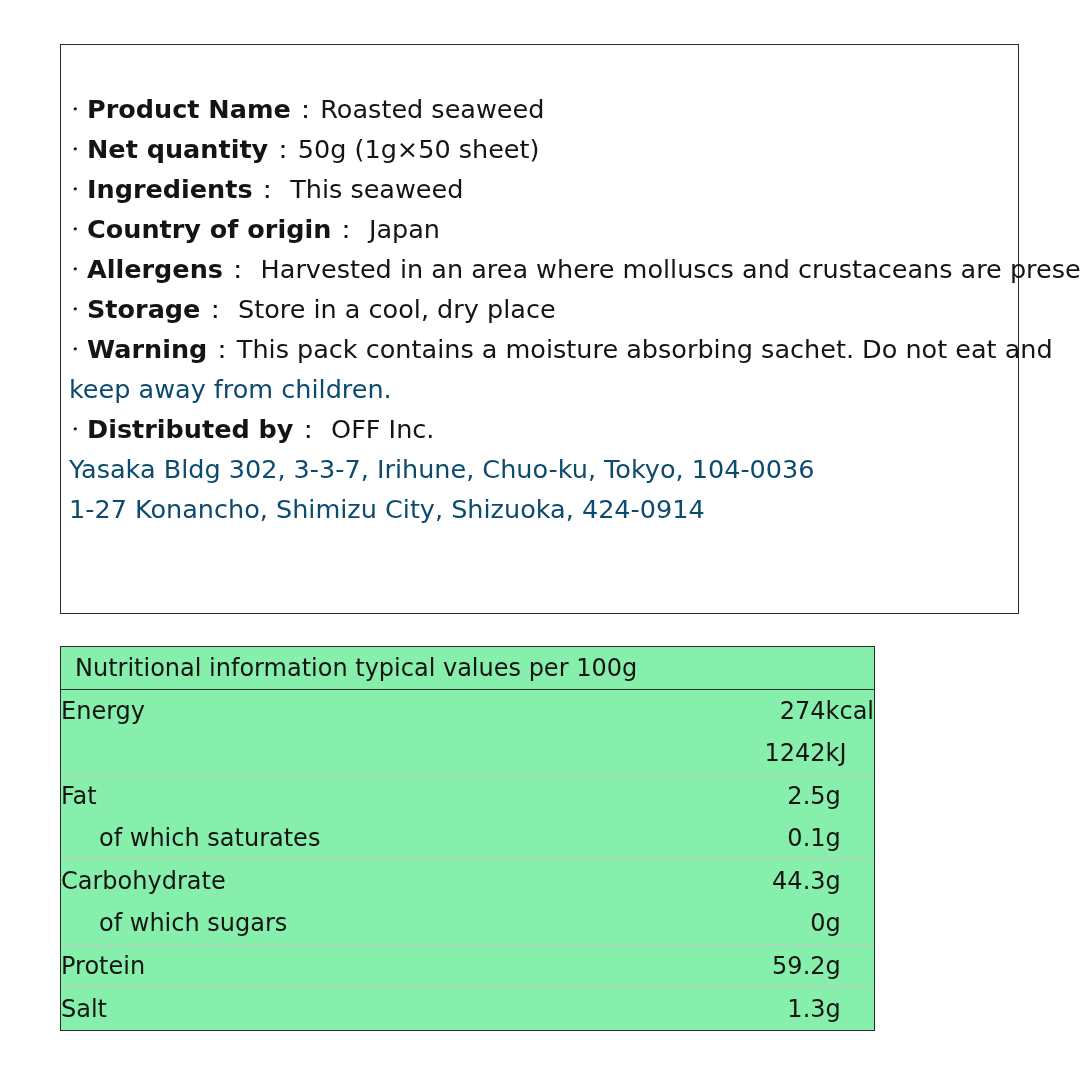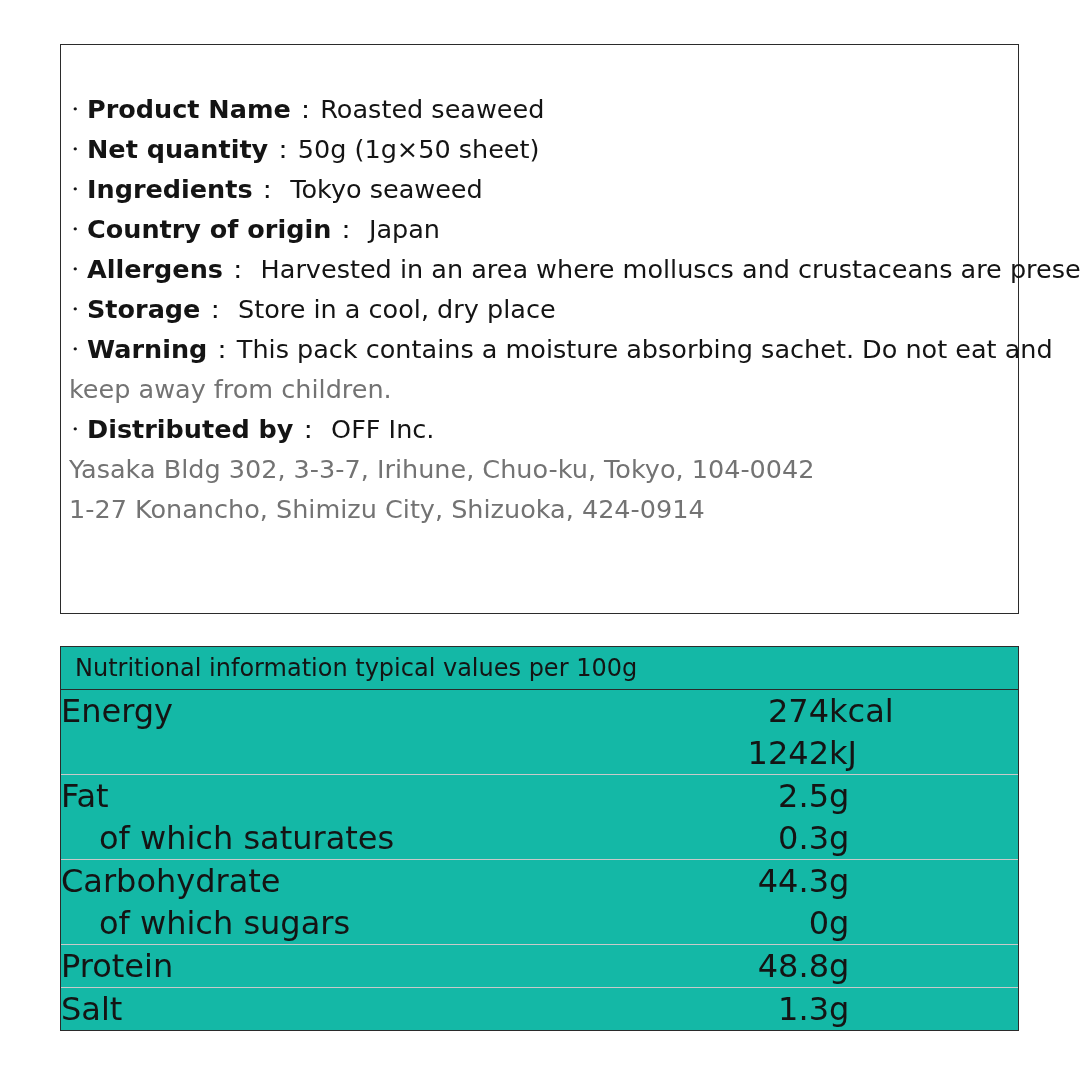--- a/index.html
+++ b/index.html
@@ -58,50 +58,50 @@
     font-weight: normal;
     padding: 0 2px;
   }
   .line .val {
     font-weight: normal;
   }
   .cont-line {
     font-size: 25.5px;
     line-height: 40px;
     white-space: nowrap;
-    color: #737373;
+    color: #0c4a6e;
     padding-left: 4px;
   }
 
   
   .nutri-panel {
     position: absolute;
     left: 60px;
     top: 646px;
-    width: 959px;
+    width: 815px;
     border: 1px solid #2b2b2b;
     border-bottom: none;
     box-sizing: border-box;
-    background: #14b8a6;
+    background: #86efac;
   }
 
   .nutri-title {
     font-size: 24px;
     line-height: 42px;
     padding: 0 0 0 14px;
     border-bottom: 1px solid #2b2b2b;
     color: #141414;
     height: 42px;
     white-space: nowrap;
   }
 
   table.nutri {
     width: 100%;
     border-collapse: collapse;
-    font-size: 32px;
+    font-size: 24px;
     color: #141414;
   }
   table.nutri td {
     padding: 0;
     height: 42px;
     vertical-align: middle;
     white-space: nowrap;
   }
   td.n-name {
     padding-left: 14px;
@@ -136,21 +136,21 @@
 
       <div class="line">
         <span class="bullet">・</span><span class="lbl">Product Name</span><span class="colon">：</span><span class="val">Roasted seaweed</span>
       </div>
 
       <div class="line">
         <span class="bullet">・</span><span class="lbl">Net quantity</span><span class="colon">：</span><span class="val">50g (1g×50 sheet)</span>
       </div>
 
       <div class="line">
-        <span class="bullet">・</span><span class="lbl">Ingredients</span><span class="colon">：</span><span class="val"> Tokyo seaweed</span>
+        <span class="bullet">・</span><span class="lbl">Ingredients</span><span class="colon">：</span><span class="val"> This seaweed</span>
       </div>
 
       <div class="line">
         <span class="bullet">・</span><span class="lbl">Country of origin</span><span class="colon">：</span><span class="val"> Japan</span>
       </div>
 
       <div class="line">
         <span class="bullet">・</span><span class="lbl">Allergens</span><span class="colon">：</span><span class="val"> Harvested in an area where molluscs and crustaceans are present</span>
       </div>
 
@@ -161,21 +161,21 @@
       <div class="line">
         <span class="bullet">・</span><span class="lbl">Warning</span><span class="colon">：</span><span class="val">This pack contains a moisture absorbing sachet. Do not eat and</span>
       </div>
 
       <div class="cont-line">keep away from children.</div>
 
       <div class="line">
         <span class="bullet">・</span><span class="lbl">Distributed by</span><span class="colon">：</span><span class="val"> OFF Inc.</span>
       </div>
 
-      <div class="cont-line">Yasaka Bldg 302, 3-3-7, Irihune, Chuo-ku, Tokyo, 104-0042</div>
+      <div class="cont-line">Yasaka Bldg 302, 3-3-7, Irihune, Chuo-ku, Tokyo, 104-0036</div>
 
 
       <div class="cont-line">1-27 Konancho, Shimizu City, Shizuoka, 424-0914</div>
 
     </div>
   </div>
 
   <div class="nutri-panel">
     <div class="nutri-title">Nutritional information typical values per 100g</div>
     <table class="nutri">
@@ -190,36 +190,36 @@
           <td class="n-val">1242</td>
           <td class="n-unit">kJ</td>
         </tr>
         <tr class="rule-top">
           <td class="n-name">Fat</td>
           <td class="n-val">2.5</td>
           <td class="n-unit">g</td>
         </tr>
         <tr>
           <td class="n-name indent">of which saturates</td>
-          <td class="n-val">0.3</td>
+          <td class="n-val">0.1</td>
           <td class="n-unit">g</td>
         </tr>
         <tr class="rule-top">
           <td class="n-name">Carbohydrate</td>
           <td class="n-val">44.3</td>
           <td class="n-unit">g</td>
         </tr>
         <tr>
           <td class="n-name indent">of which sugars</td>
           <td class="n-val">0</td>
           <td class="n-unit">g</td>
         </tr>
         <tr class="rule-top">
           <td class="n-name">Protein</td>
-          <td class="n-val">48.8</td>
+          <td class="n-val">59.2</td>
           <td class="n-unit">g</td>
         </tr>
         <tr class="rule-top last-row">
           <td class="n-name">Salt</td>
           <td class="n-val">1.3</td>
           <td class="n-unit">g</td>
         </tr>
       </tbody>
     </table>
   </div>

